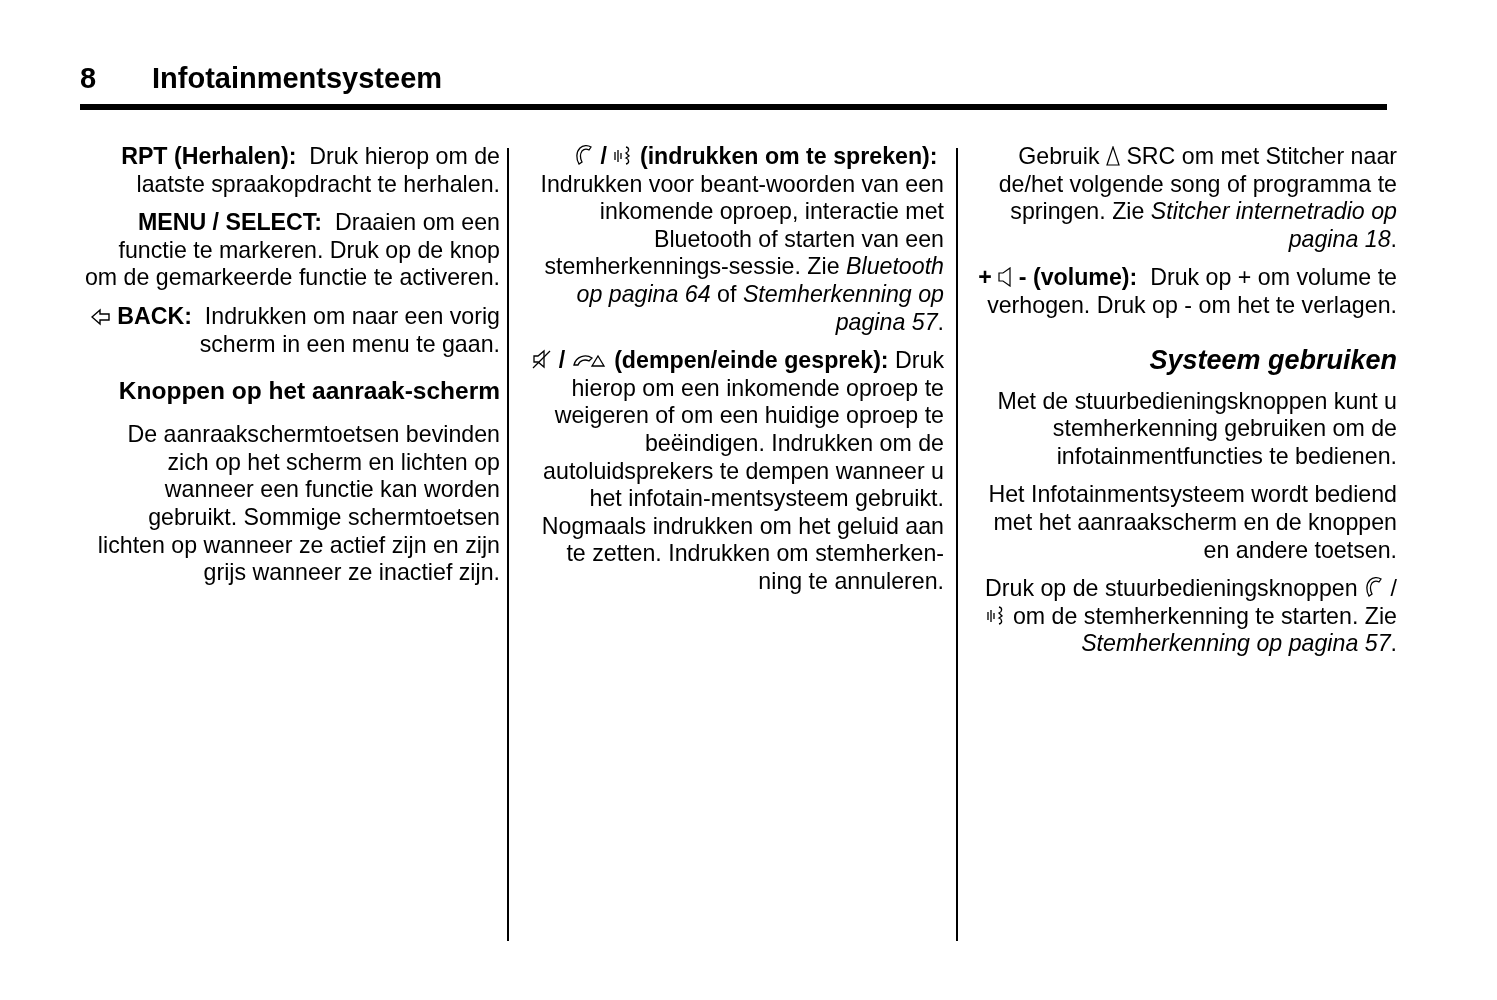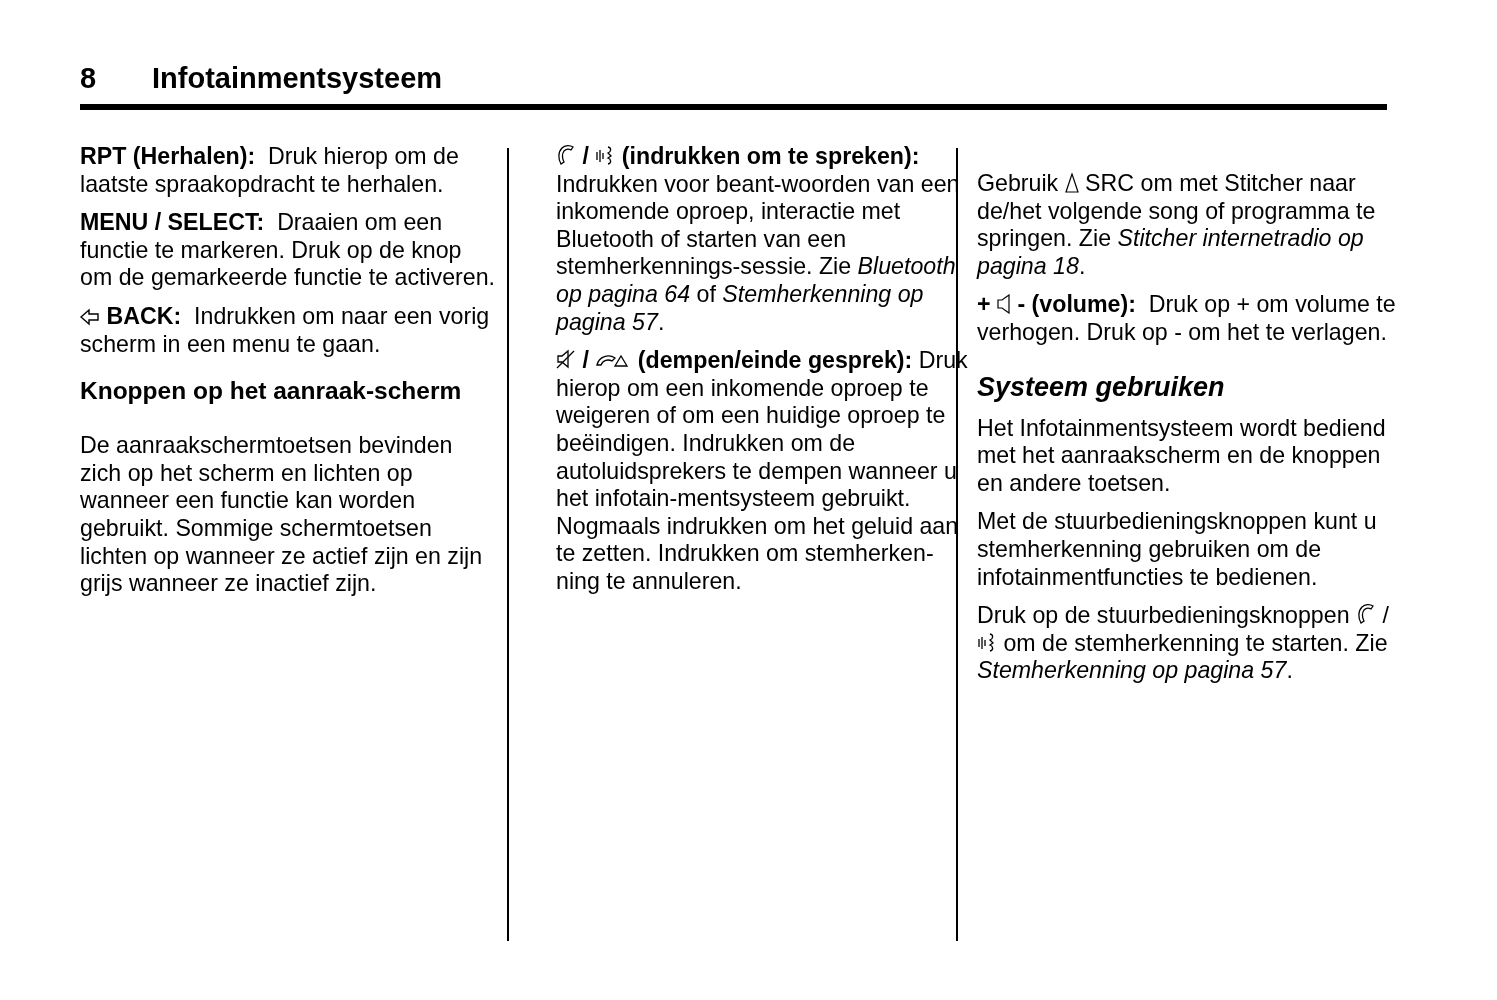--- a/index.html
+++ b/index.html
@@ -36,41 +36,42 @@
       top: 2px;
       font-weight: bold;
       font-size: 29px;
       text-align: right;
     }
     .column {
       position: absolute;
       top: 143px;
       font-size: 23.2px;
       line-height: 27.6px;
+      text-align: right;
     }
     .col1 { left: 80px; width: 420px; }
-    .col2 { left: 556px; width: 420px; }
-    .col3 { left: 977px; width: 420px; margin-top: 27px; }
+    .col2 { left: 524px; width: 420px; }
+    .col3 { left: 977px; width: 420px; }
     .divider {
       position: absolute;
       top: 148px;
       height: 793px;
       width: 2px;
       background: #000;
     }
     .divider.d1 { left: 507px; }
     .divider.d2 { left: 956px; }
     p { margin: 0 0 11px 0; }
     .b { font-weight: bold; }
     .i { font-style: italic; }
     h3 {
       font-size: 24.5px;
       line-height: 29px;
       font-weight: bold;
-      margin: 18px 0 27px 0;
+      margin: 18px 0 16px 0;
     }
     h2 {
       font-size: 27px;
       line-height: 36px;
       font-weight: bold;
       margin: 22px 0 10px 0;
       font-style: italic;
     }
     .icon {
       display: inline-block;
@@ -165,22 +166,22 @@
     <span class="b">+</span>
     <span class="icon">
       <svg width="14" height="20" viewBox="0 0 14 20">
           <path d="M1 6 L5 6 L12 1 L12 19 L5 14 L1 14 Z" fill="none" stroke="#000" stroke-width="1.2"></path>
         </svg>
     </span>
     <span class="b">- (volume):</span>&nbsp;
     <span>Druk op + om volume te verhogen. Druk op - om het te verlagen.</span>
   </p>
   <h2>Systeem gebruiken</h2>
+  <p>Met de stuurbedieningsknoppen kunt u stemherkenning gebruiken om de infotainmentfuncties te bedienen.</p>
   <p>Het Infotainmentsysteem wordt bediend met het aanraakscherm en de knoppen en andere toetsen.</p>
-  <p>Met de stuurbedieningsknoppen kunt u stemherkenning gebruiken om de infotainmentfuncties te bedienen.</p>
   <p>
     <span>Druk op de stuurbedieningsknoppen</span>
     <span class="icon">
       <svg width="20" height="22" viewBox="0 0 20 22">
           <path d="M5 20 C2 15 2 8 6 4 C9 1 14 1 17 3 L15 6 C13 5 10 5 8 7 C6 10 6 14 8 18 Z" fill="none" stroke="#000" stroke-width="1.3"></path>
         </svg>
     </span>
     <span>/</span>
     <span class="icon">
       <svg width="20" height="22" viewBox="0 0 20 22">

